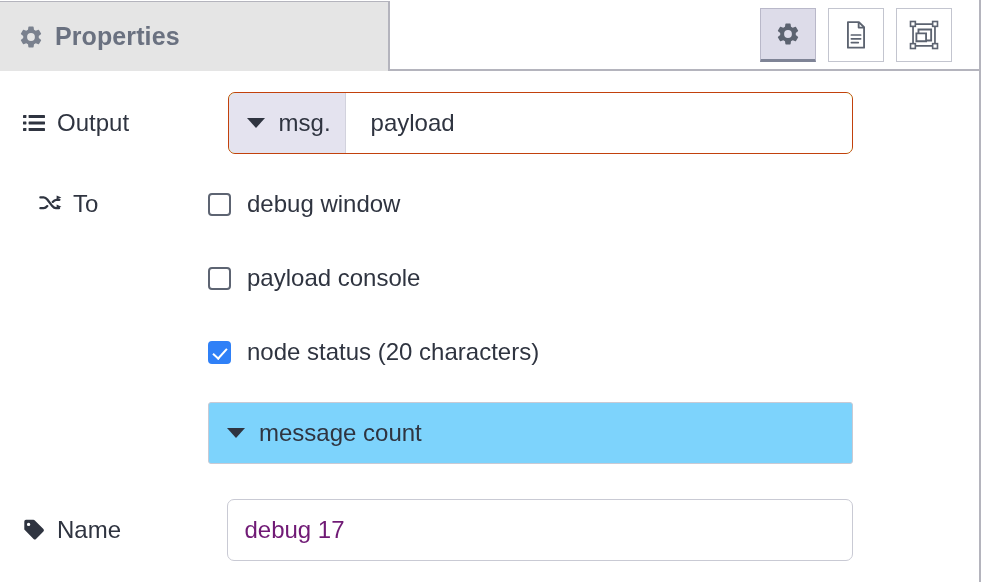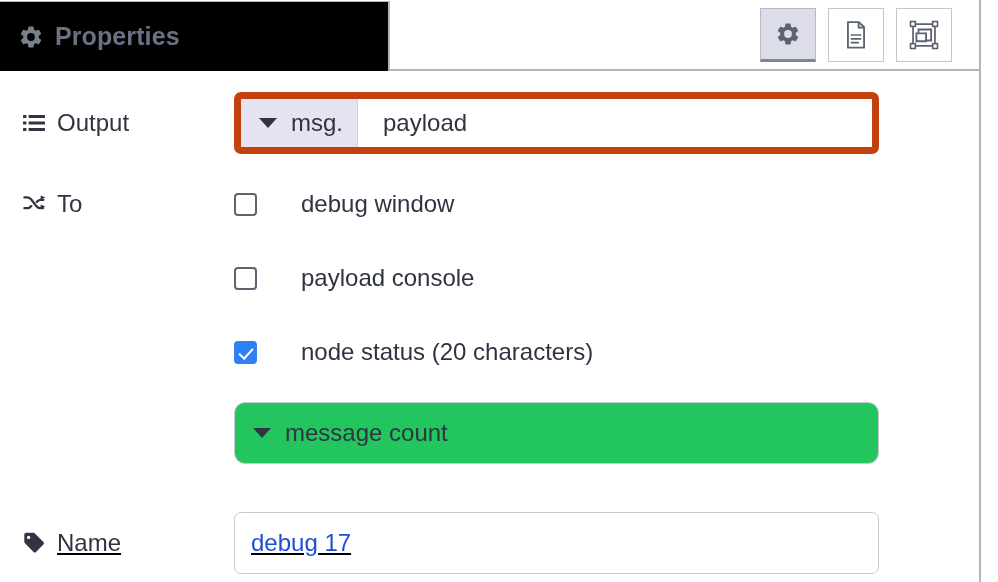--- a/index.html
+++ b/index.html
@@ -42,21 +42,21 @@
   .tabbar-underline {
     position: absolute;
     left: 389px; top: 69px;
     width: 591px; height: 2px;
     background: #b4b4bd;
   }
   .tab-active {
     position: absolute;
     left: 0; top: 2px;
     width: 390px; height: 69px;
-    background: #000000;
+    background: #e5e5e5;
     border-right: 2px solid #b4b4bd;
     display: flex;
     align-items: center;
   }
   .tab-top-line {
     position: absolute;
     left: 0; top: 1px;
     width: 390px; height: 2px;
     background: #b4b4bd;
   }
@@ -100,21 +100,21 @@
 
   
   .form {
     position: absolute;
     left: 0; top: 72px;
     width: 980px;
   }
   .row {
     position: absolute;
     left: 0;
-    width: 980px;
+    width: 853px;
     display: flex;
     align-items: flex-start;
   }
   .row-label {
     width: 234px;
     display: flex;
     align-items: center;
     gap: 11px;
     padding-left: 22px;
     height: 40px;
@@ -124,21 +124,21 @@
     font-size: 24px;
     color: #2f3440;
     white-space: nowrap;
   }
 
   
   .combo {
     display: flex;
     align-items: stretch;
     width: 645px; height: 62px;
-    border: 7px solid #c2410c;
+    border: 1px solid #c2410c;
     border-radius: 7px;
     background: #bef264;
     overflow: hidden;
   }
   .combo-prefix {
     display: flex;
     align-items: center;
     gap: 14px;
     padding: 0 14px 0 18px;
     background: #e4e3ef;
@@ -193,52 +193,51 @@
     left: 6px; top: 2px;
     width: 6px; height: 12px;
     border: solid #ffffff;
     border-width: 0 2.6px 2.6px 0;
     transform: rotate(42deg);
   }
   .check-label {
     font-size: 24px;
     color: #2f3440;
     white-space: nowrap;
-    margin-left: 28px;
   }
 
   
   .wideselect {
     display: flex;
     align-items: center;
     gap: 14px;
     width: 645px; height: 62px;
     padding-left: 18px;
-    background: #22c55e;
+    background: #7dd3fc;
     border: 1px solid #c9cad4;
-    border-radius: 11px;
+    border-radius: 3px;
     cursor: pointer;
   }
   .wideselect-text {
     font-size: 24px;
     color: #2f3440;
     white-space: nowrap;
   }
 
   
   .textfield {
     display: flex;
     align-items: center;
     width: 645px; height: 62px;
     padding-left: 16px;
     background: #ffffff;
     border: 1px solid #c9cad4;
     border-radius: 7px;
     font-size: 24px;
-    color: #1d4ed8;
+    color: #701a75;
     cursor: text;
   }
 </style>
 </head>
 <body>
 
 <div class="root">
 
   <div class="canvas-strip"></div>
   <div class="panel-right-edge"></div>
@@ -315,21 +314,21 @@
       </div>
       <div class="combo">
         <div class="combo-prefix">
           <span class="caret"></span>
           <span class="combo-prefix-text">msg.</span>
         </div>
         <div class="combo-input" title="payload">payload</div>
       </div>
     </div>
 
-    <div class="row" style="top: 112px;">
+    <div class="row" style="top: 112px; padding-left: 16px;">
       <div class="row-label">
         <span class="lbl-icon">
           <svg width="24" height="24" viewBox="0 0 24 24" aria-hidden="true">
             <g fill="none" stroke="#2f3440" stroke-width="2.3" stroke-linecap="round">
               <path d="M2.4 5.4h3.3c1.6 0 2.6.9 3.6 2.1l5 6.6c1 1.2 2 2.1 3.6 2.1h3.1"></path>
               <path d="M2.4 16.2h3.3c1.6 0 2.6-.9 3.6-2.1"></path>
               <path d="M14.7 9.9c1-1.2 2-2.1 3.6-2.1h3.1"></path>
             </g>
             <g fill="#2f3440">
               <path d="M18.6 3.4 23.4 5.4l-4.8 2.1z"></path>
@@ -352,21 +351,21 @@
           <span class="cbox checked"></span>
           <span class="check-label">node status (20 characters)</span>
         </div>
         <div class="wideselect" style="margin-top:30px;">
           <span class="caret"></span>
           <span class="wideselect-text">message count</span>
         </div>
       </div>
     </div>
 
-    <div class="row" style="top: 440px; text-decoration: underline;">
+    <div class="row" style="top: 427px;">
       <div class="row-label" style="height:62px;">
         <span class="lbl-icon">
           <svg width="24" height="24" viewBox="0 0 24 24" aria-hidden="true">
             <path fill="#2f3440" d="M21.4 11.1 12.6 2.3a1.7 1.7 0 0 0-1.2-.5H4a1.7 1.7 0 0 0-1.7 1.7v7.4c0 .45.18.88.5 1.2l8.8 8.8a1.7 1.7 0 0 0 2.4 0l7.4-7.4a1.7 1.7 0 0 0 0-2.4zM6.6 8.1a1.7 1.7 0 1 1 0-3.4 1.7 1.7 0 0 1 0 3.4z"></path>
           </svg>
         </span>
         <span class="lbl-text">Name</span>
       </div>
       <div class="textfield" title="Name">debug 17</div>
     </div>

